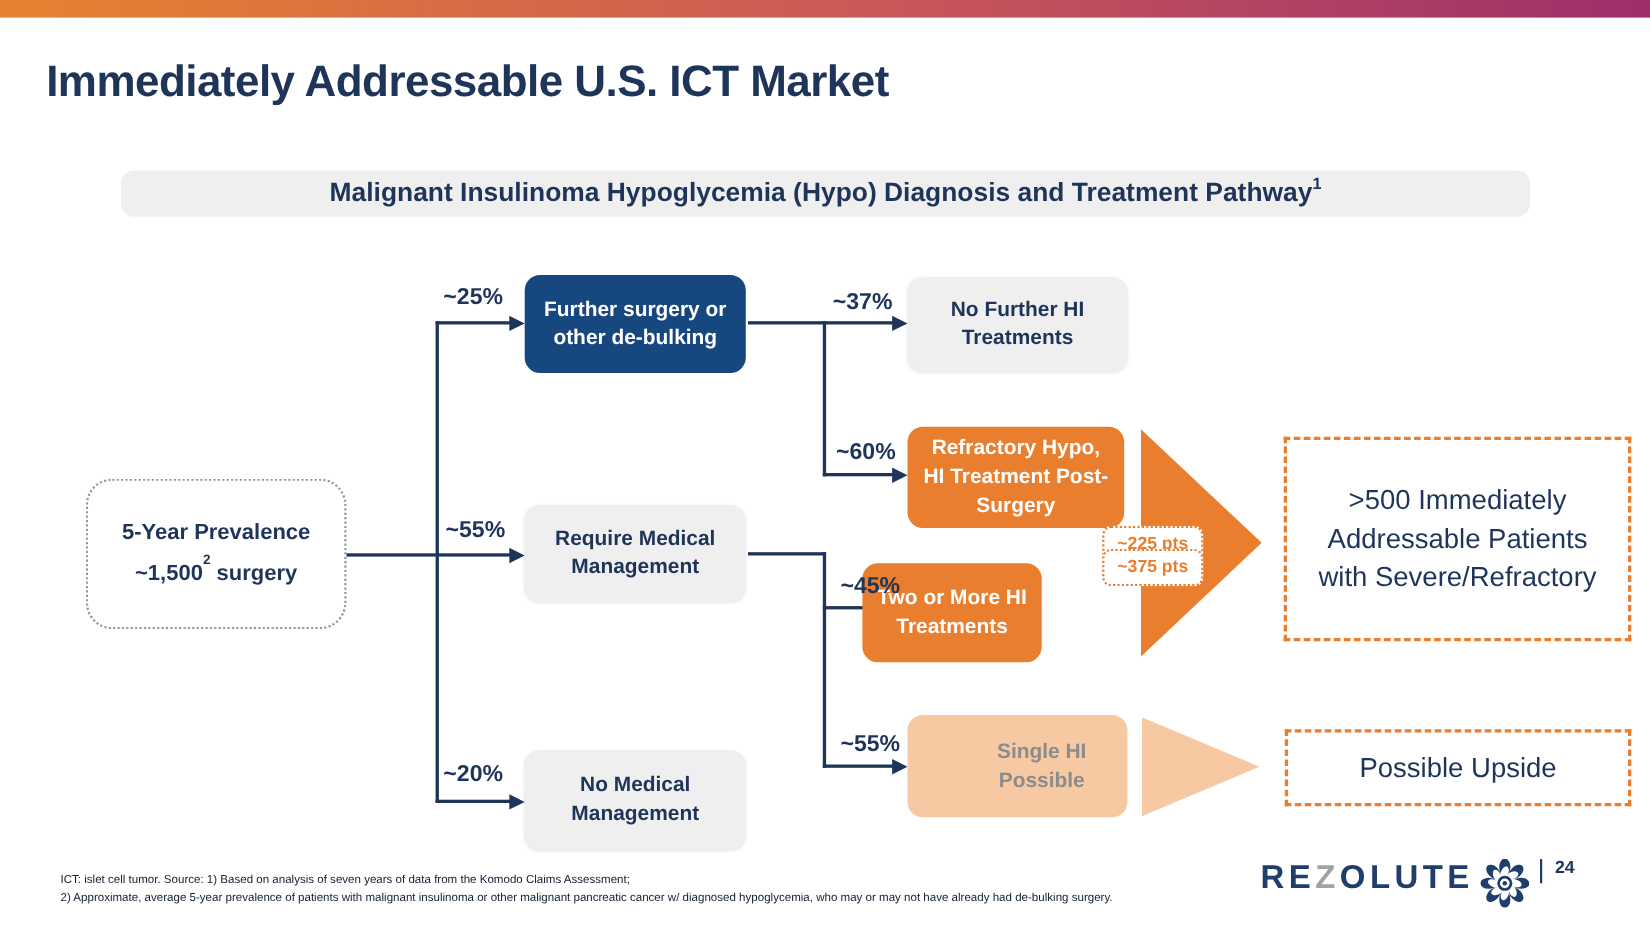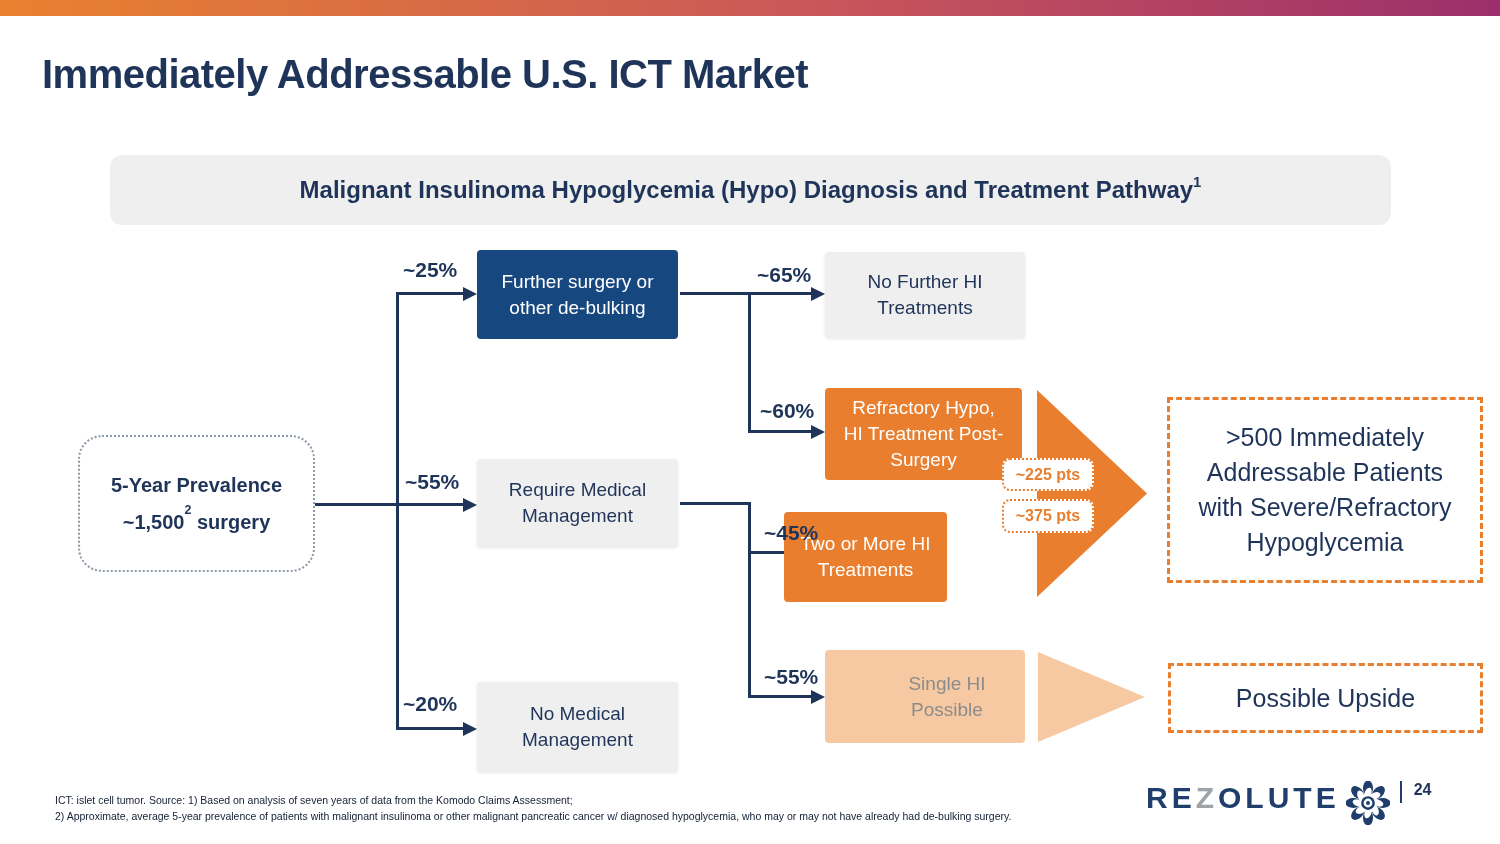--- a/index.html
+++ b/index.html
@@ -10,52 +10,52 @@
   }
   *{box-sizing:border-box; margin:0; padding:0;}
   body{background:#e8e8e8; font-family:"Liberation Sans", sans-serif;}
   .slide{position:relative; width:1500px; height:844px; background:#ffffff; overflow:hidden;}
 
   .topbar{position:absolute; left:0; top:0; width:1500px; height:16px;
     background:linear-gradient(90deg, var(--gradient-left) 0%, var(--gradient-mid) 55%, var(--gradient-right) 100%);}
 
   .page-title{position:absolute; left:42px; top:52px; font-size:40px; font-weight:bold; color:var(--navy-text); letter-spacing:-0.5px;}
 
-  .banner{position:absolute; left:110px; top:155px; width:1281px; height:70px; background:var(--gray-box);
+  .banner{position:absolute; left:110px; top:155px; width:1281px; height:42px; background:var(--gray-box);
     border-radius:12px; display:flex; align-items:center; justify-content:center;
     font-size:24px; font-weight:bold; color:var(--navy-text);}
 
   sup.fn{font-size:62%; position:relative; top:-0.55em; font-weight:bold;}
 
   .prevalence{position:absolute; left:78px; top:435px; width:237px; height:137px; background:#fff;
     border:2px dotted #8e99a8; border-radius:24px; display:flex; flex-direction:column; gap:13px;
     align-items:center; justify-content:center; font-size:20px; font-weight:bold; color:var(--navy-text);}
 
-  .node{position:absolute; border-radius:4px; display:flex; flex-direction:column;
+  .node{position:absolute; border-radius:14px; display:flex; flex-direction:column;
     align-items:center; justify-content:center; text-align:center;
-    font-weight:normal; font-size:19px; line-height:26px; z-index:2;}
+    font-weight:bold; font-size:19px; line-height:26px; z-index:2;}
   .node.gray{background:var(--gray-box); color:var(--navy-text); box-shadow:0 1px 3px rgba(0,0,0,.10);}
   .node.navy{background:var(--navy-box); color:#ffffff;}
   .node.orange{background:var(--orange); color:#ffffff;}
   .node.peach{background:var(--peach); color:var(--single-text);padding-left:44px;}
 
   .hline,.vline{position:absolute; background:var(--navy-text); z-index:1;}
   .hline{height:3px;} .vline{width:3px;}
   .arrowhead{position:absolute; width:0; height:0; z-index:1;
     border-top:7px solid transparent; border-bottom:7px solid transparent; border-left:14px solid var(--navy-text);}
 
   .pct{position:absolute; font-size:21px; font-weight:bold; color:var(--navy-text); z-index:3;}
 
   .tri{position:absolute; clip-path:polygon(0 0, 100% 50%, 0 100%); z-index:1;}
   .tri.big{left:1037px; top:390px; width:110px; height:207px; background:var(--orange);}
   .tri.small{left:1038px; top:652px; width:107px; height:90px; background:var(--peach);}
 
   .badge{position:absolute; background:#ffffff; border:2px dotted var(--orange); border-radius:8px;
     color:var(--orange); font-weight:bold; font-size:16px; display:flex; align-items:center; justify-content:center; z-index:5;}
-  .badge.b225{left:1002px; top:458px; width:92px; height:33px;}
+  .badge.b225{left:1002px; top:478px; width:92px; height:33px;}
   .badge.b375{left:1002px; top:499px; width:92px; height:34px;text-align:right;}
 
   .dashed-box{position:absolute; border:3px dashed var(--orange); color:var(--navy-text);
     display:flex; flex-direction:column; align-items:center; justify-content:center; text-align:center;
     font-size:25px; line-height:35px; background:#fff; z-index:2;}
   .dashed-box.addressable{left:1167px; top:397px; width:316px; height:186px;}
   .dashed-box.upside{left:1168px; top:663px; width:315px; height:70px;}
 
   .footnotes{position:absolute; left:55px; top:793px; font-size:10.5px; line-height:15.5px; color:#131f33;}
 
@@ -102,21 +102,21 @@
   <div class="hline" style="left:680px; top:502px; width:71px;"></div>
   <div class="vline" style="left:748px; top:502px; height:196px;"></div>
   <div class="hline" style="left:748px; top:551px; width:64px;"></div>
   <div class="arrowhead" style="left:811px; top:545.5px;"></div>
   <div class="hline" style="left:748px; top:695px; width:64px;"></div>
   <div class="arrowhead" style="left:811px; top:689.5px;"></div>
 
   <div class="pct" style="left:403px; top:258px;">~25%</div>
   <div class="pct" style="left:405px; top:470px;">~55%</div>
   <div class="pct" style="left:403px; top:692px;">~20%</div>
-  <div class="pct" style="left:757px; top:263px;">~65%</div>
+  <div class="pct" style="left:757px; top:263px;">~37%</div>
   <div class="pct" style="left:760px; top:399px;">~60%</div>
   <div class="pct" style="left:764px; top:521px;">~45%</div>
   <div class="pct" style="left:764px; top:665px;">~55%</div>
 
   <div class="node navy" style="left:477px; top:250px; width:201px; height:89px;">
     <div>Further surgery or</div>
     <div>other de-bulking</div>
   </div>
   <div class="node gray" style="left:825px; top:252px; width:200px; height:86px;">
     <div>No Further HI</div>
@@ -147,21 +147,20 @@
   <div class="tri big"></div>
   <div class="tri small"></div>
 
   <div class="badge b225">~225 pts</div>
   <div class="badge b375">~375 pts</div>
 
   <div class="dashed-box addressable">
     <div>&gt;500 Immediately</div>
     <div>Addressable Patients</div>
     <div>with Severe/Refractory</div>
-    <div>Hypoglycemia</div>
   </div>
   <div class="dashed-box upside">Possible Upside</div>
 
   <div class="footnotes">
     <div>ICT: islet cell tumor. Source: 1) Based on analysis of seven years of data from the Komodo Claims Assessment;</div>
     <div>2) Approximate, average 5-year prevalence of patients with malignant insulinoma or other malignant pancreatic cancer w/ diagnosed hypoglycemia, who may or may not have already had de-bulking surgery.</div>
   </div>
 
   <div class="logo">
     <span class="wordmark"><span>RE</span><span class="z">Z</span><span>OLUTE</span></span>

